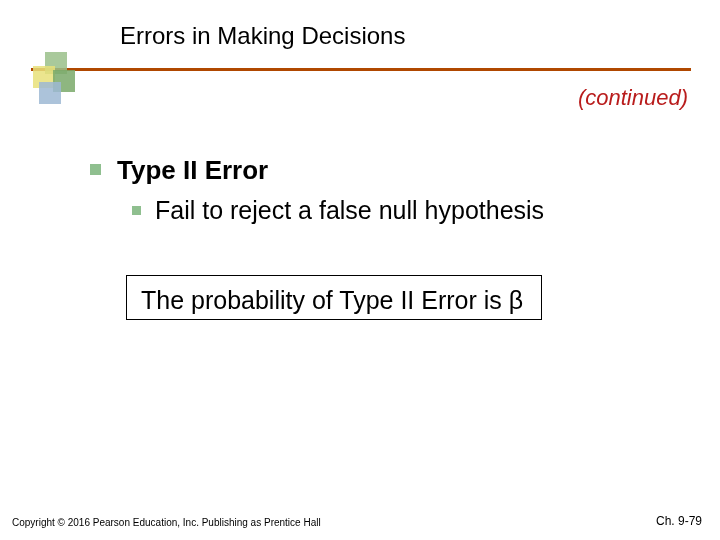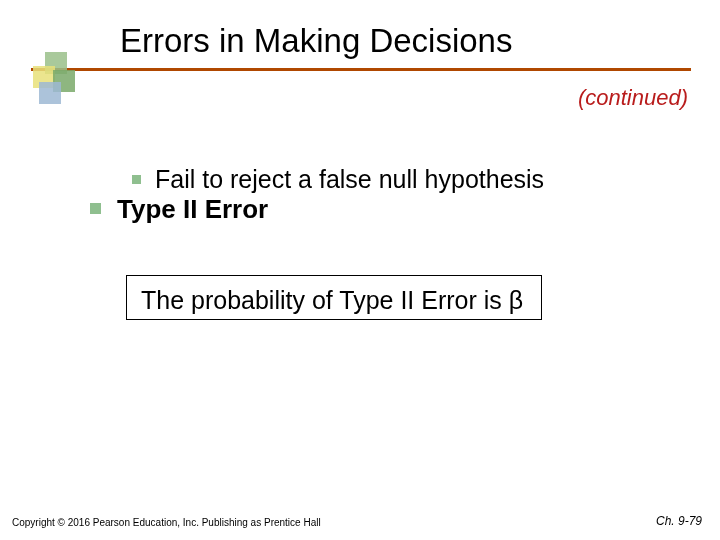--- a/index.html
+++ b/index.html
@@ -2,21 +2,21 @@
 <html><head>
 <meta charset="utf-8">
 <style>
   * { margin: 0; padding: 0; box-sizing: border-box; }
   html, body { width: 720px; height: 540px; background: #fff; font-family: Arial, Helvetica, sans-serif; }
   .slide { position: relative; width: 720px; height: 540px; }
 
   .title {
     position: absolute;
     left: 120px; top: 22px;
-    font-size: 33px;
+    font-size: 24px;
     color: #000;
   }
   .rule {
     position: absolute;
     left: 31px; top: 68px;
     width: 660px; height: 3px;
     background: #b04800;
   }
   .logo {
     position: absolute;
@@ -60,47 +60,46 @@
     position: absolute;
     left: 12px; bottom: 12px;
     font-size: 10px;
     color: #000;
   }
   .pagenum {
     position: absolute;
     right: 18px; bottom: 12px;
     font-size: 12px;
     color: #000;
-    font-style: italic;
   }
 </style>
 </head>
 <body>
 
 <div class="slide">
 
   <div class="title">Errors in Making Decisions</div>
   <div class="rule"></div>
   <div class="logo">
     <div class="sq g1"></div>
     <div class="sq y1"></div>
     <div class="sq g2"></div>
     <div class="sq b1"></div>
   </div>
 
   <div class="continued">(continued)</div>
 
   <div class="body">
+    <div class="bullet-row">
+      <div class="sqb"></div>
+      <div class="lvl1-text">Type II Error</div>
+    </div>
     <div class="bullet-row lvl2">
       <div class="sqb"></div>
       <div class="lvl2-text">Fail to reject a false null hypothesis</div>
-    </div>
-    <div class="bullet-row">
-      <div class="sqb"></div>
-      <div class="lvl1-text">Type II Error</div>
     </div>
   </div>
 
   <div class="boxed">The probability of Type II Error is  β</div>
 
   <div class="copyright">Copyright © 2016 Pearson Education, Inc. Publishing as Prentice Hall</div>
   <div class="pagenum">Ch. 9-79</div>
 
 </div>
 

